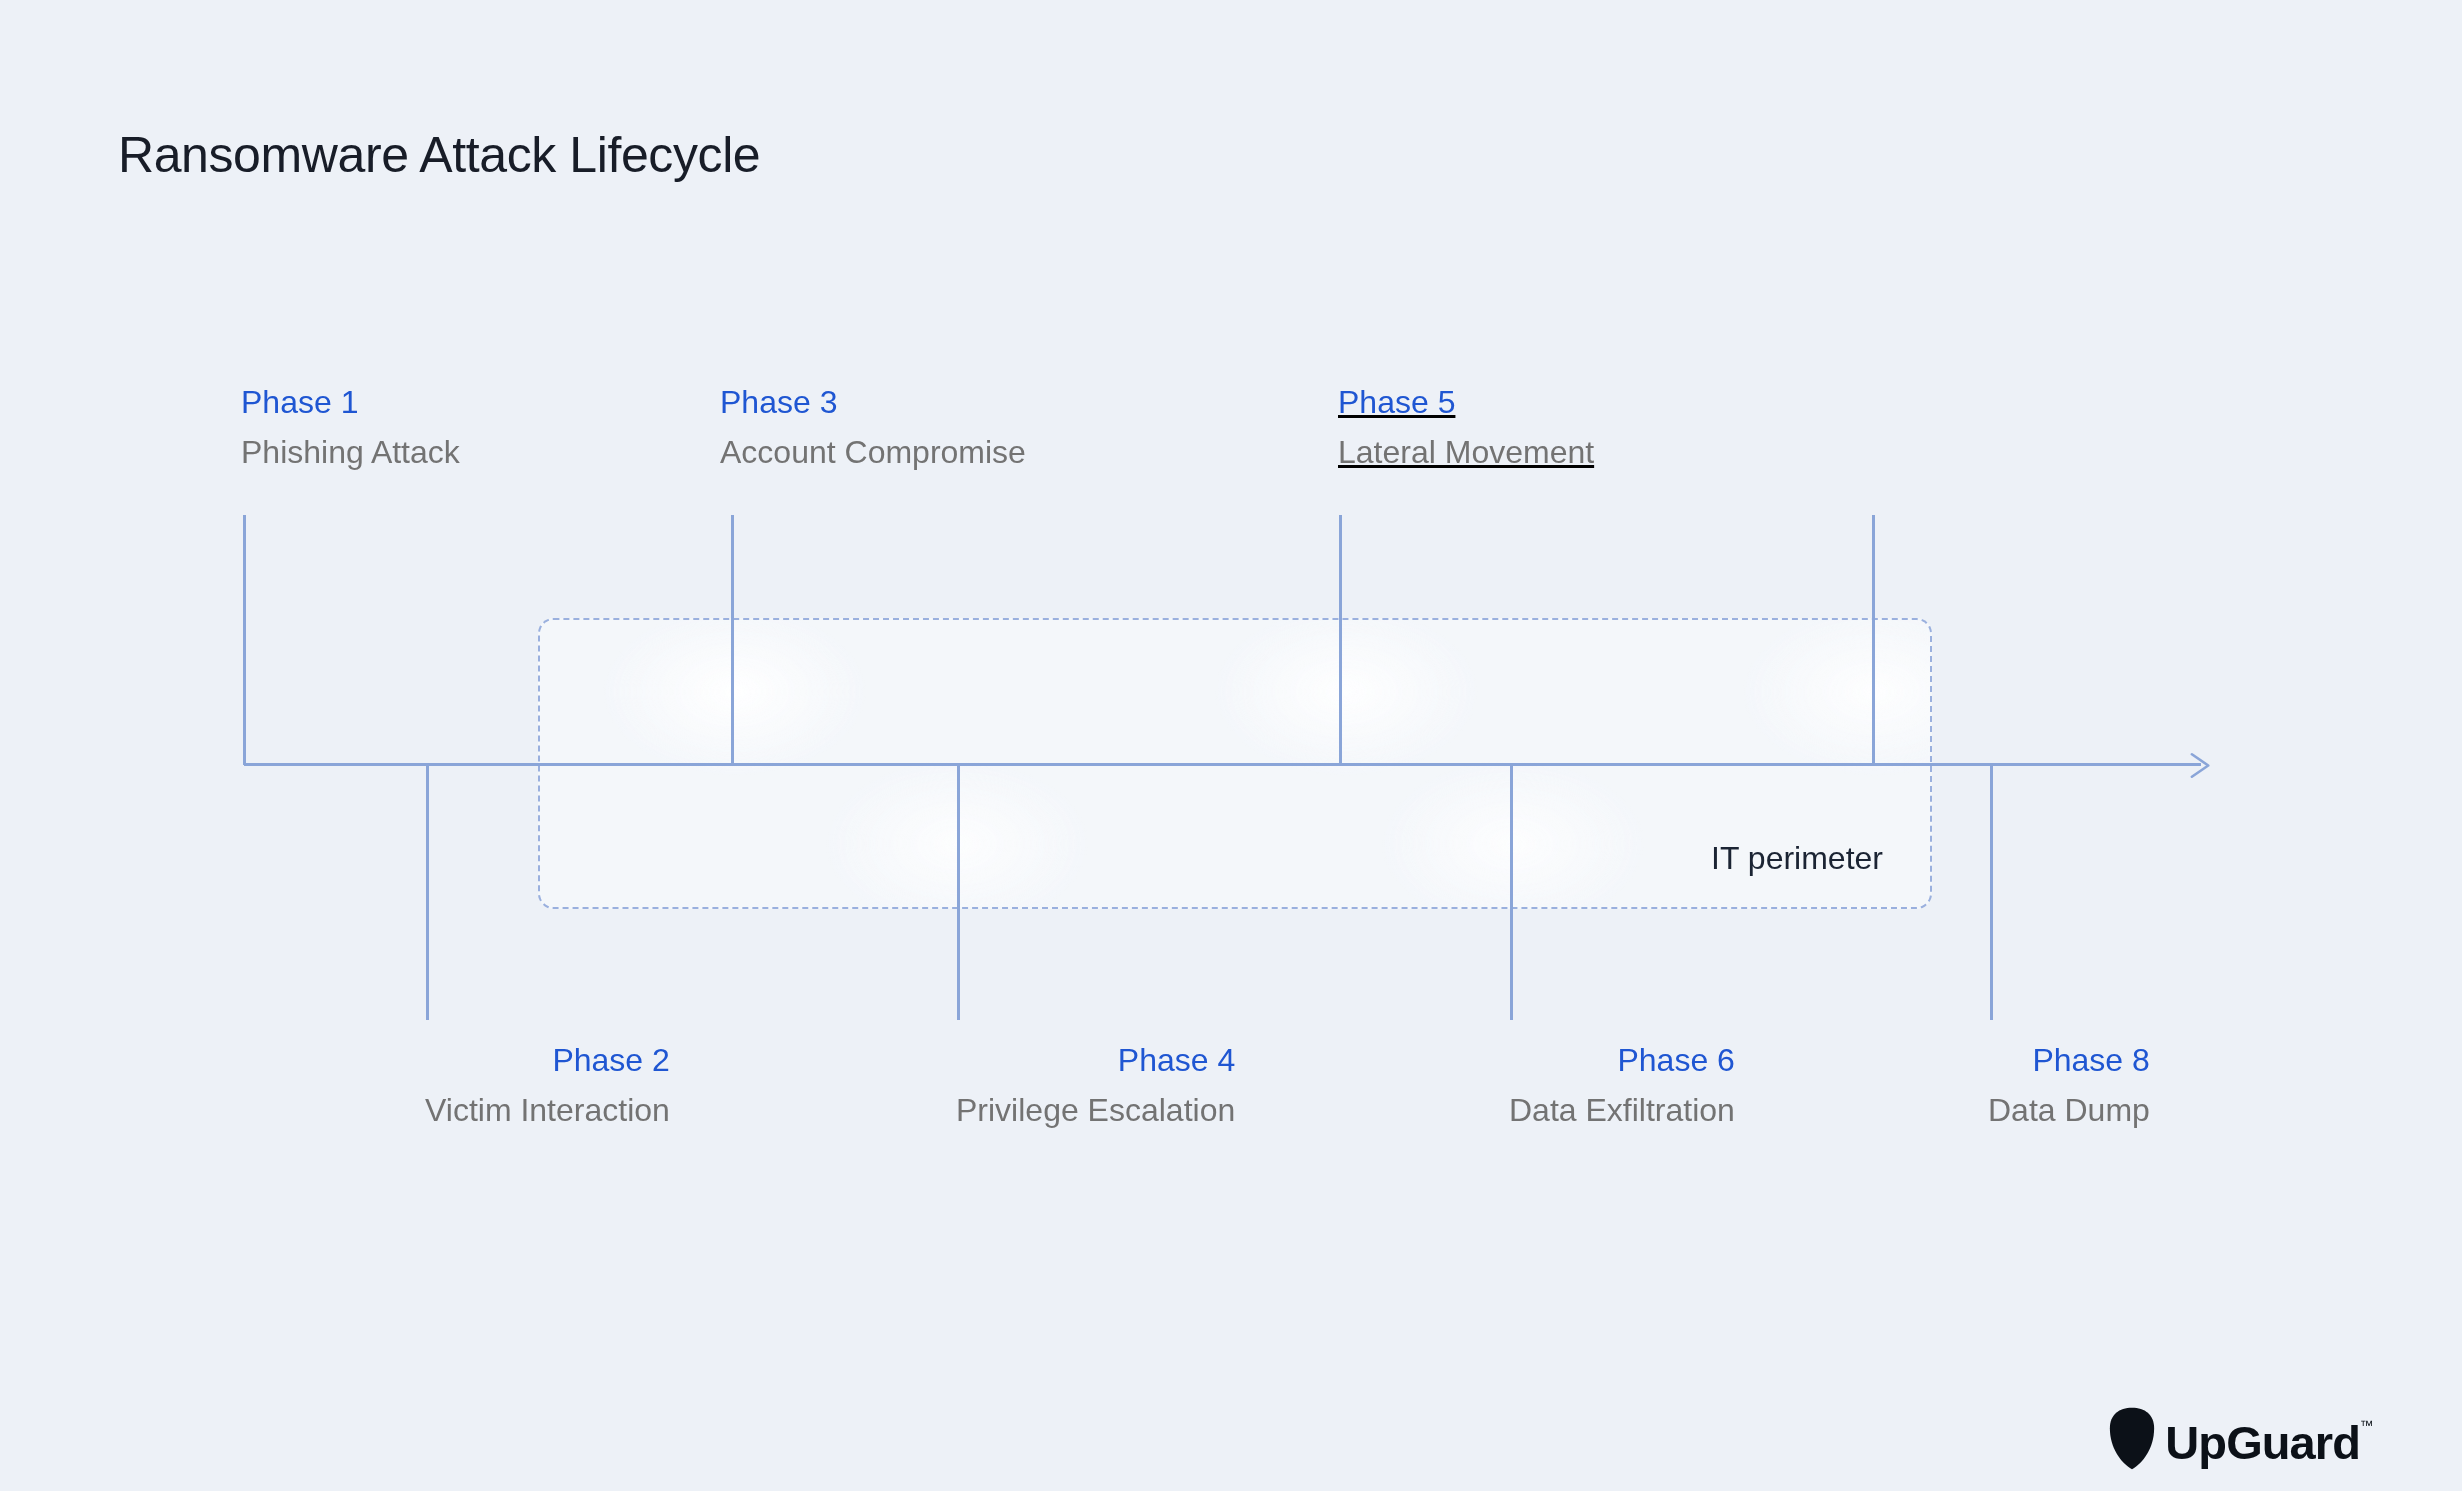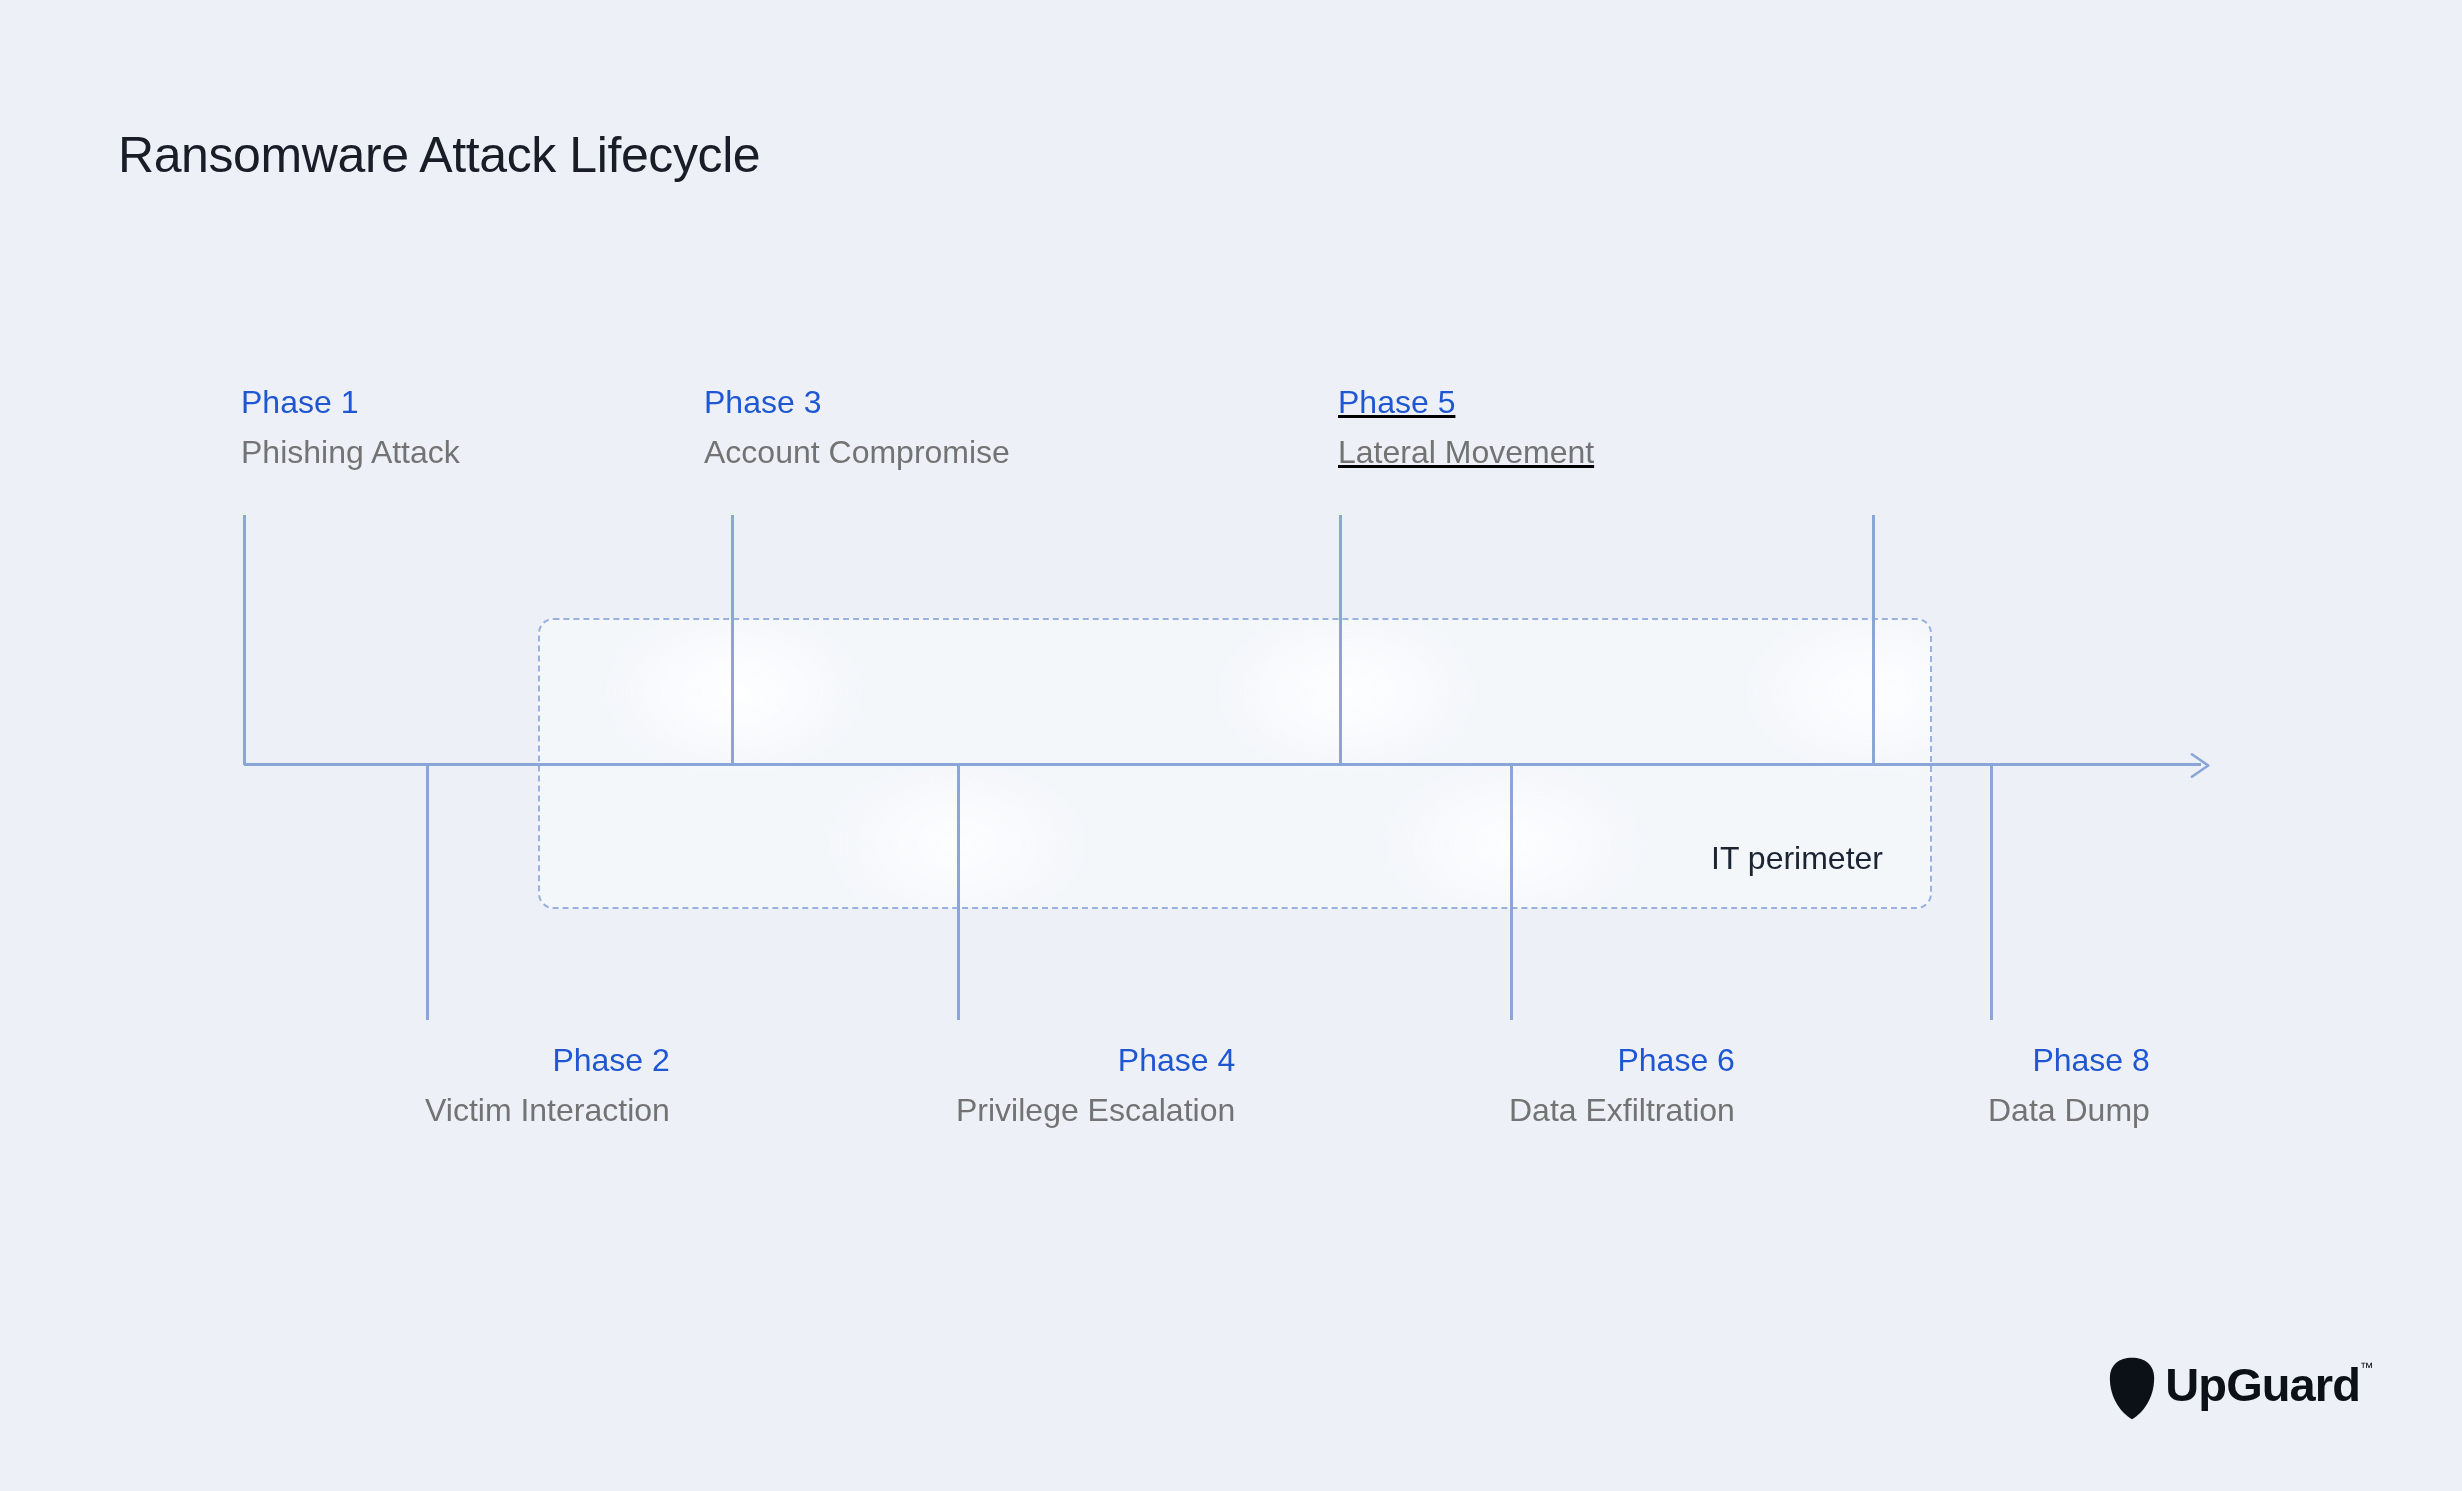--- a/index.html
+++ b/index.html
@@ -60,21 +60,21 @@
   .phase .phase-label{
     color:#1f56d2;
     font-weight:500;
   }
   .phase .phase-desc{
     color:#737373;
     font-weight:400;
   }
   .phase.above{ top:378px; }
   .phase.below{ top:1036px;text-align:right; }
-  .p1{left:241px;} .p3{left:704px;} .p5{left:1338px;text-decoration:underline;} .p7{left:1870px;}
+  .p1{left:241px;} .p3{left:720px;} .p5{left:1338px;text-decoration:underline;} .p7{left:1870px;}
   .p2{left:425px;} .p4{left:956px;} .p6{left:1509px;} .p8{left:1988px;}
 
   
   .perimeter{
     position:absolute;
     left:538px;
     top:618px;
     width:1390px;
     height:287px;
     border:2.6px dashed #9ab0de;
@@ -93,23 +93,23 @@
     top:840px;
     font-size:32px;
     color:#1b2433;
     font-weight:400;
   }
 
   
   .logo{
     position:absolute;
     left:2109px;
-    top:1357px;
+    top:1407px;
     display:flex;
-    align-items:flex-start;
+    align-items:flex-end;
   }
   .logo-mark{ display:block; }
   .logo-text{
     font-size:47px;
     font-weight:700;
     color:#0c1118;
     margin-left:10.3px;
     letter-spacing:-0.9px;
   }
   .logo-tm{

